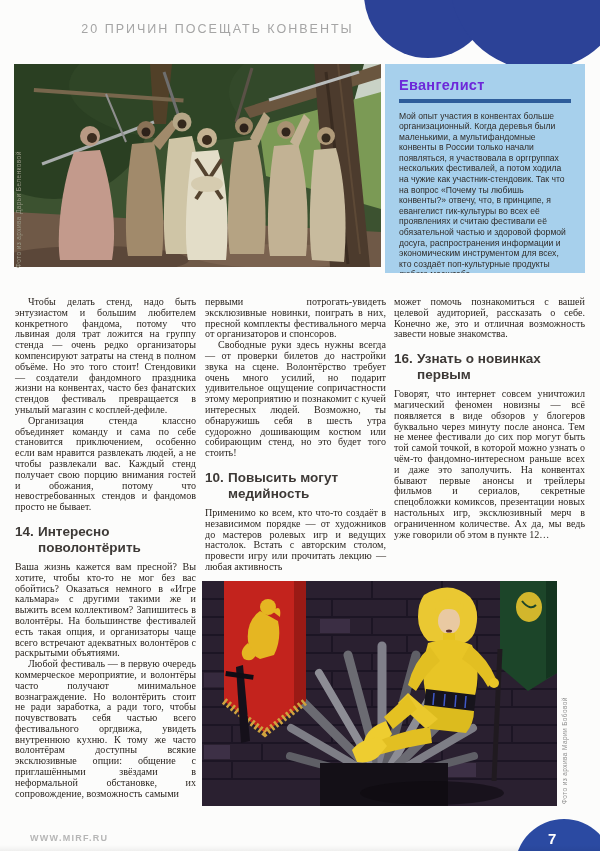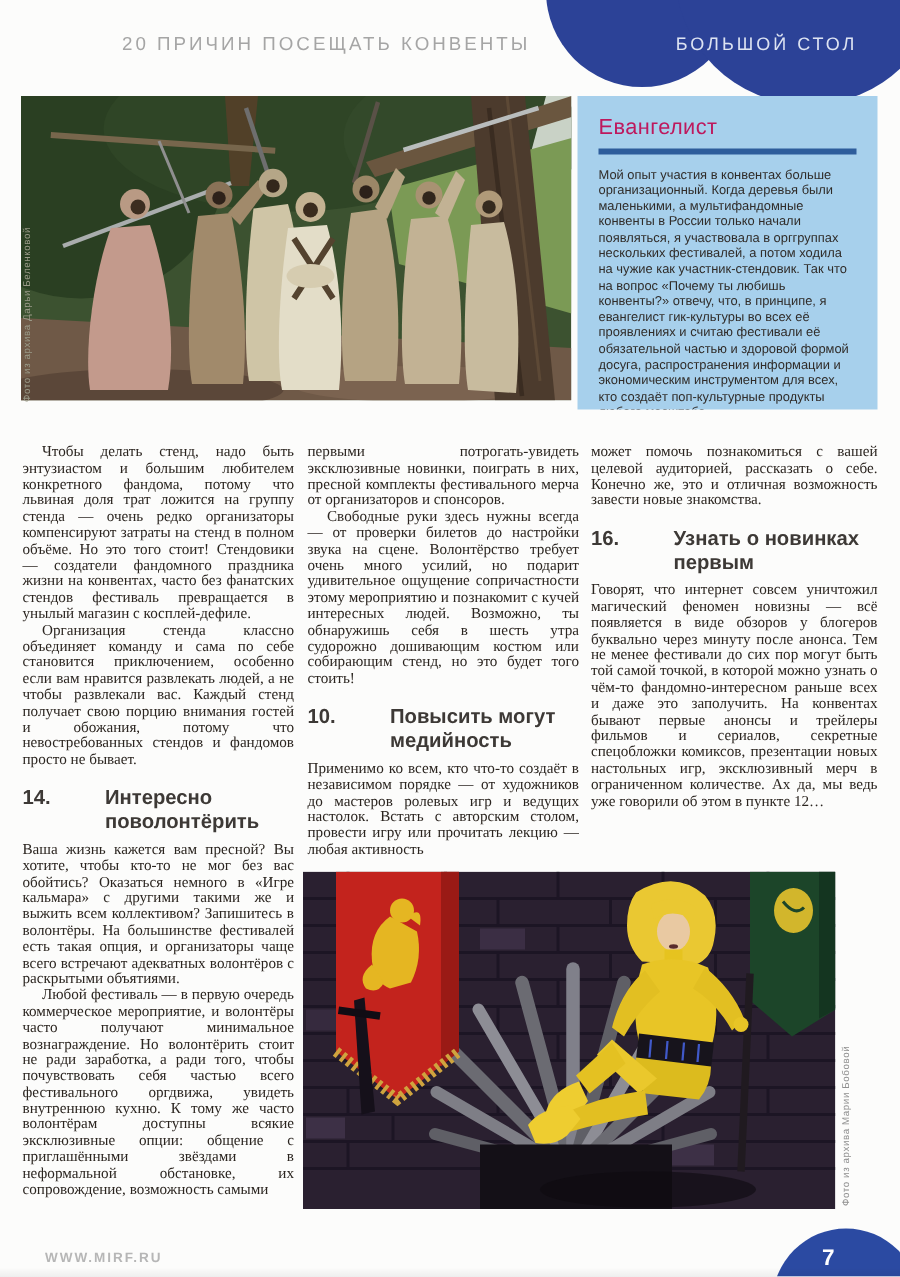--- a/index.html
+++ b/index.html
@@ -24,52 +24,51 @@
   .photo-top{left:14px;top:64px;width:367px;height:203px;}
   .photo-bottom{left:202px;top:581px;width:355px;height:225px;}
   .vcap{position:absolute;writing-mode:vertical-rl;transform:rotate(180deg);
         font-size:6.5px;letter-spacing:.4px;color:#8e8e82;white-space:nowrap;}
   .vcap-left{left:15px;top:128px;height:140px;color:#9a9a88;}
   .vcap-right{left:561px;top:652px;height:152px;color:#8f8f8f;}
 
   
   .sidebar{position:absolute;left:385px;top:64px;width:200px;height:209px;
         background:#a7d0ec;box-sizing:border-box;padding:13px 14px 0;overflow:hidden;}
-  .sb-title{font-size:14.5px;font-weight:normal;color:#be185d;letter-spacing:.3px;}
+  .sb-title{font-size:14.5px;font-weight:bold;color:#6d28d9;letter-spacing:.3px;}
   .sb-rule{height:3.5px;background:#2e5d9b;margin:6px 0 8px;}
   .sb-body{font-size:8.6px;line-height:10.6px;color:#302c29;text-align:left;}
 
   
   .col{position:absolute;top:297px;font-family:"Liberation Serif",serif;
         font-size:10.1px;line-height:10.8px;color:#2b2520;text-align:justify;}
   .col1{left:15px;width:181px;}
   .col2{left:205px;width:181px;}
   .col3{left:394px;width:191px;}
   .col p{margin:0;}
   .ind{text-indent:13px;}
   .h{display:flex;margin:11px 0 6px;font-family:"Liberation Sans",sans-serif;
-        font-weight:bold;font-size:13.5px;line-height:16px;color:#3d3936;text-align:left;gap:32px;}
+        font-weight:bold;font-size:13.5px;line-height:16px;color:#3d3936;text-align:left;}
   .hnum{width:23px;flex:none;}
   .htxt{flex:1;}
 
   
   .site{position:absolute;left:30px;top:833px;font-size:9px;letter-spacing:1.3px;color:#b6b6b6;font-weight:bold;}
   .pagenum-circle{position:absolute;left:515px;top:819px;width:98px;height:98px;
         border-radius:50%;background:#2b4aa2;}
   .pagenum{position:absolute;left:33px;top:11px;color:#fff;font-weight:bold;font-size:15px;}
 </style>
 </head>
 <body>
 
 <div class="page">
 
   <div class="hdr-title">20 ПРИЧИН ПОСЕЩАТЬ КОНВЕНТЫ</div>
   <div class="blob blob-a"></div>
   <div class="blob blob-b"></div>
-  <div class="badge-label">БОЛЬШОЙ СТОЛ</div>
 
   <div class="photo photo-top">
     <svg width="367" height="203" viewBox="0 0 367 203">
       <rect width="367" height="203" fill="#3c5230"></rect>
       <ellipse cx="40" cy="50" rx="95" ry="85" fill="#2a3f22"></ellipse>
       <ellipse cx="180" cy="22" rx="125" ry="55" fill="#2f4526"></ellipse>
       <ellipse cx="295" cy="28" rx="80" ry="48" fill="#33492a"></ellipse>
       <polygon points="350,0 367,0 367,125 338,45" fill="#c9d2c6"></polygon>
       <polygon points="245,62 367,28 367,145 252,112" fill="#7b9a55"></polygon>
       <polygon points="0,148 367,168 367,203 0,203" fill="#6f5947"></polygon>

